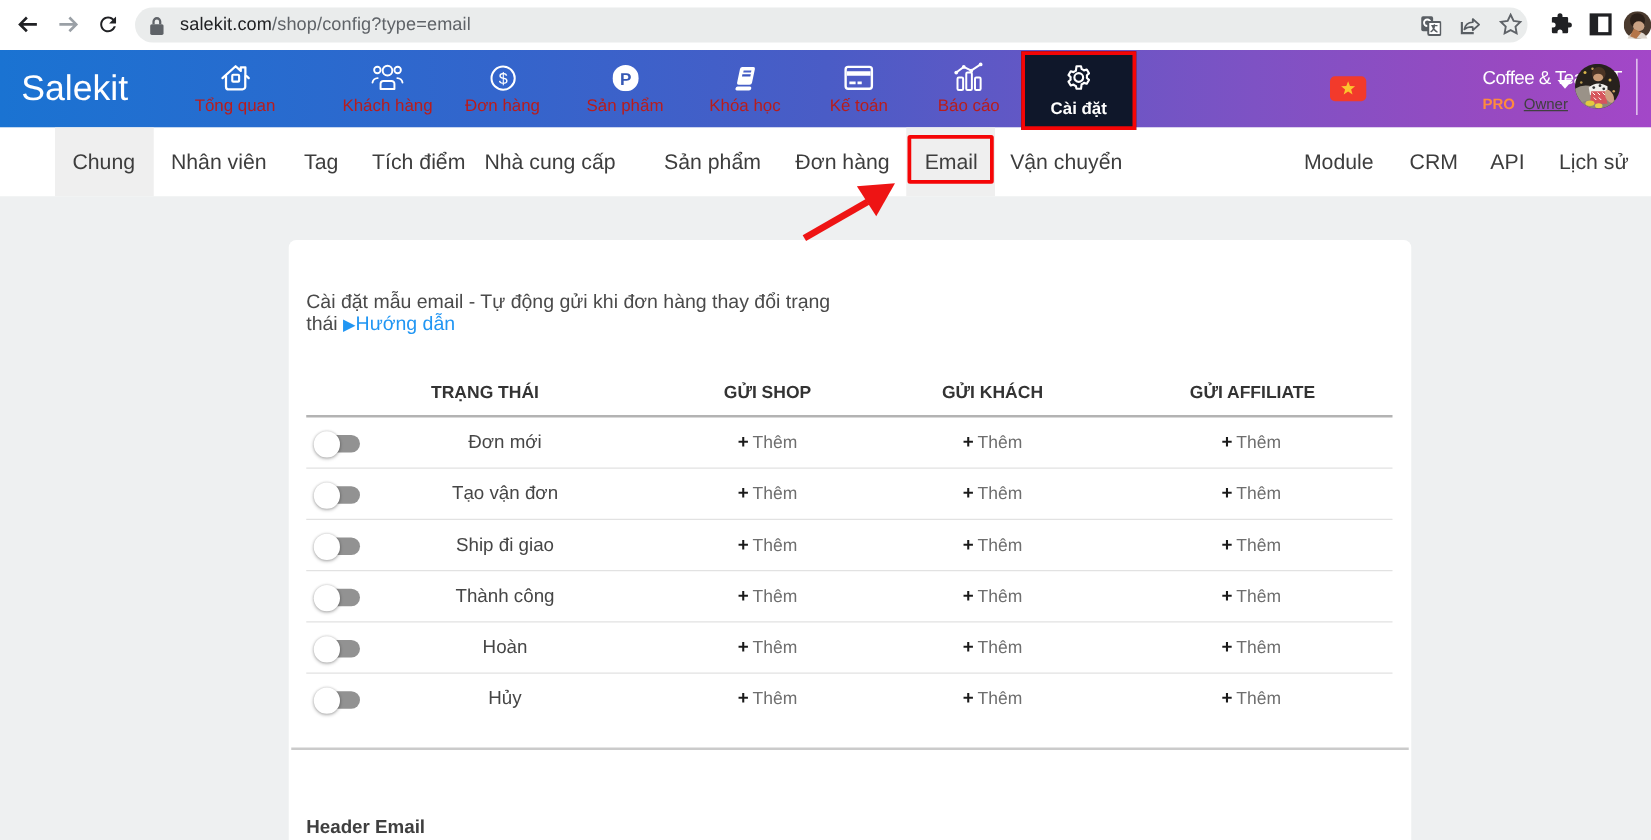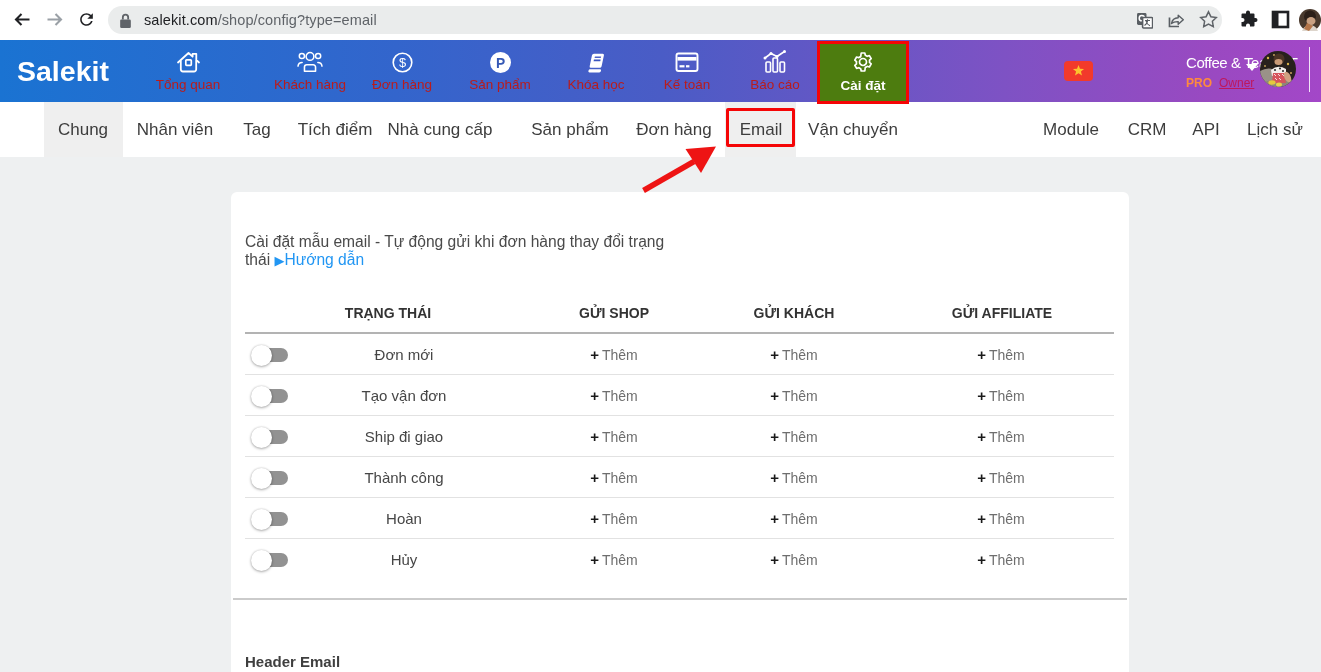--- a/index.html
+++ b/index.html
@@ -9,32 +9,32 @@
 
   
   #chrome { position:absolute; left:0; top:0; width:1321px; height:40px; background:#fff; }
   #pill { position:absolute; left:108px; top:6px; width:1114px; height:28px; background:#eaecec; border-radius:14px; }
   #url { position:absolute; left:144px; top:12px; font-size:14.5px; color:#202124; letter-spacing:0.1px; }
   #url .path { color:#5f6368; }
 
   
   #nav { position:absolute; left:0; top:40px; width:1321px; height:62px;
     background:linear-gradient(90deg,#1a73d2 0%,#3365cc 30%,#4a5cc6 50%,#7e52c4 76%,#9a49c1 92%,#a347c8 100%); }
-  #logo { position:absolute; left:17px; top:57px; color:#fff; font-size:28.5px; line-height:28px; font-weight:700; letter-spacing:0; }
+  #logo { position:absolute; left:17px; top:57px; color:#fff; font-size:28.5px; line-height:28px; font-weight:400; letter-spacing:0; }
   .navitem { position:absolute; top:48px; width:120px; text-align:center; color:#fff; }
   .navitem .ico { height:28px; display:flex; align-items:center; justify-content:center; } .navitem svg { display:block; }
   .navitem .lbl { display:block; margin-top:1px; font-size:13.5px; color:#b91c1c; }
-  #caidat { position:absolute; left:817px; top:41px; width:92px; height:62.5px; background:#4d7c0f; border:3.5px solid #f50506; z-index:10; }
+  #caidat { position:absolute; left:817px; top:41px; width:92px; height:62.5px; background:#0f172a; border:3.5px solid #f50506; z-index:10; }
   #caidat .inner { position:relative; width:100%; height:100%; text-align:center; color:#fff; }
   #flag { position:absolute; left:1064px; top:61px; width:28.5px; height:20px; background:#f23a2b; border-radius:4px; text-align:center; }
   #acct { position:absolute; left:1186px; top:54px; color:#fff; }
   #acct .name { font-size:15px; letter-spacing:-0.45px; }
   #acct .sub { margin-top:5px; font-size:12px; }
   #acct .pro { color:#ff8b3d; font-weight:700; }
-  #acct .owner { color:#be185d; margin-left:7px;text-decoration:underline; }
+  #acct .owner { color:#404040; margin-left:7px;text-decoration:underline; }
   #avatar { position:absolute; left:1260px; top:51px; width:36px; height:36px; border-radius:50%; overflow:hidden; }
   #vsep { position:absolute; left:1308.5px; top:47px; width:1.5px; height:45px; background:rgba(255,255,255,0.85); }
   #caret { position:absolute; left:1246px; top:64px; width:0; height:0; border-left:6px solid transparent; border-right:6px solid transparent; border-top:7px solid #fff; }
 
   
   #subnav { position:absolute; left:0; top:102px; width:1321px; height:55px; background:#fff; }
   .tab { position:absolute; top:0; height:55px; line-height:55px; transform:translateX(-50%); font-size:17px; color:#3d3d3d; white-space:nowrap; }
   #tab-chung-bg { position:absolute; left:44px; top:0; width:79px; height:55px; background:#efefef; }
   #tab-email-bg { position:absolute; left:725px; top:0; width:71px; height:55px; background:#efefef; }
   #email-box { position:absolute; left:726px; top:5.5px; width:69px; height:39.5px; border:3.5px solid #f50506; border-radius:2px; }

